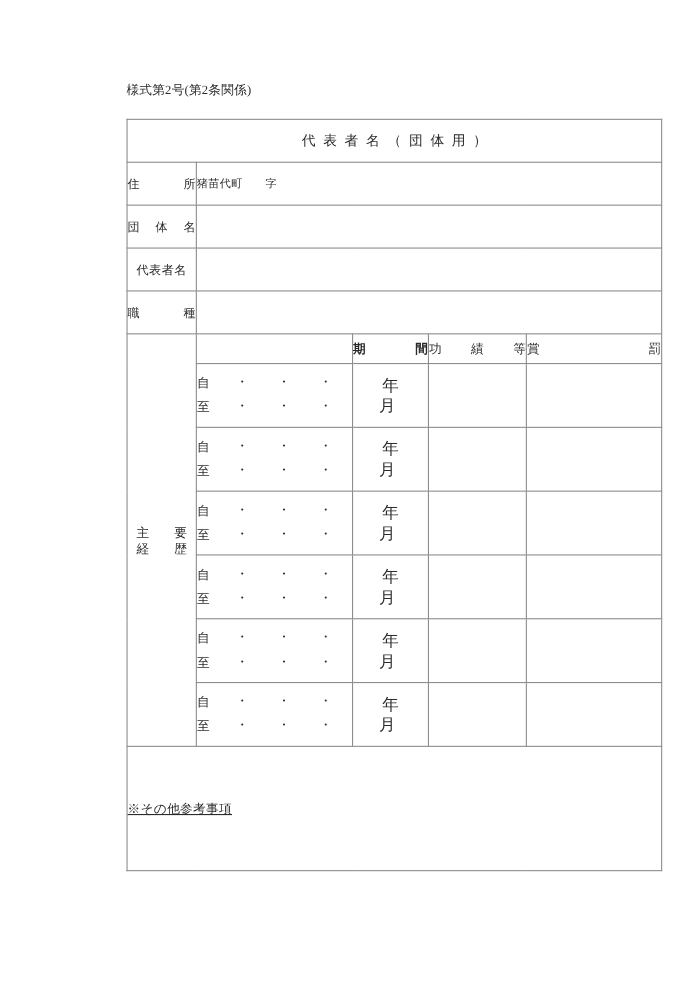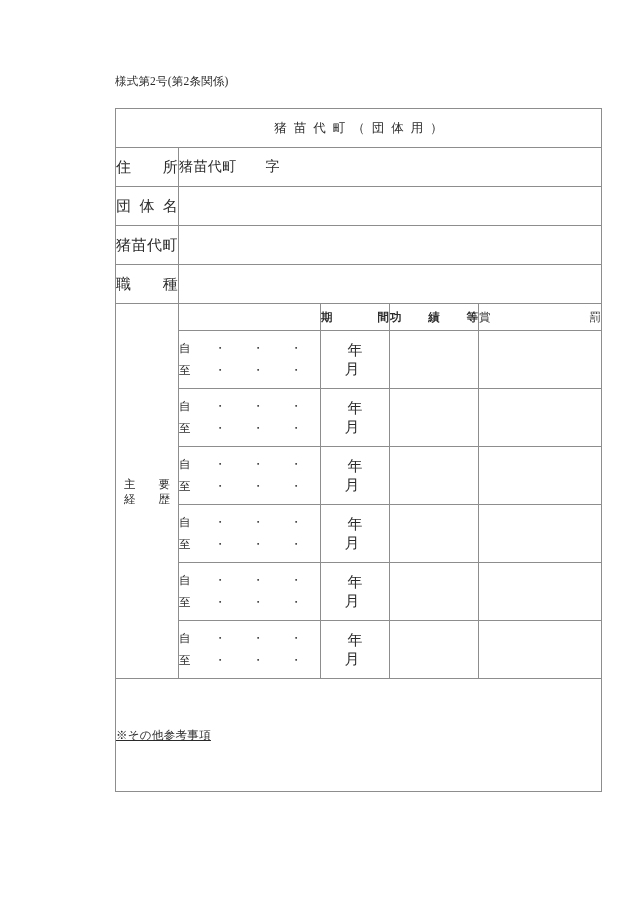--- a/index.html
+++ b/index.html
@@ -69,34 +69,34 @@
   .label-cell {
     width: 63px;
     height: 38px;
     text-align: center;
     padding: 0 8px;
   }
   .label-text {
     display: block;
     text-align: justify;
     text-align-last: justify;
-    font-size: 15px;
+    font-size: 11px;
     letter-spacing: 0.2px;
   }
   .label-text.tight {
     text-align-last: center;
     letter-spacing: 0.5px;
   }
 
   .value-cell {
     padding: 0 10px;
     height: 38px;
   }
   .value-text {
-    font-size: 14px;
+    font-size: 10px;
     letter-spacing: 0.4px;
     white-space: pre;
   }
 
   
   .col-head {
     height: 26px;
     text-align: center;
     padding: 0 9px;
   }
@@ -172,21 +172,21 @@
     padding: 7px 0 0 8px;
   }
   .notes-text {
     font-size: 11.5px;
     letter-spacing: 0.3px;
     text-decoration: underline;
   }
 
   
   .w-period  { width: 69px; font-weight: bold; }
-  .w-merit   { width: 89px; font-weight: bold; }
+  .w-merit   { width: 89px; }
   .w-award   { width: 123px; }
 </style>
 </head>
 <body>
 
 <div class="page">
 
   <div class="form-number">様式第2号(第2条関係)</div>
 
   <table class="form-table">
@@ -194,21 +194,21 @@
       <col style="width:63px">
       <col style="width:142px">
       <col style="width:69px">
       <col style="width:89px">
       <col style="width:123px">
     </colgroup>
     <tbody>
 
       <tr>
         <td class="title-cell" colspan="5">
-          <span class="title-text">猪苗代町（団体用）</span>
+          <span class="title-text">代表者名（団体用）</span>
         </td>
       </tr>
 
       <tr>
         <td class="label-cell">
           <span class="label-text">住　所</span>
         </td>
         <td class="value-cell" colspan="4">
           <span class="value-text">猪苗代町　　字</span>
         </td>
@@ -218,21 +218,21 @@
         <td class="label-cell">
           <span class="label-text">団 体 名</span>
         </td>
         <td class="value-cell" colspan="4">
           <span class="value-text"></span>
         </td>
       </tr>
 
       <tr>
         <td class="label-cell">
-          <span class="label-text tight">猪苗代町</span>
+          <span class="label-text tight">代表者名</span>
         </td>
         <td class="value-cell" colspan="4">
           <span class="value-text"></span>
         </td>
       </tr>
 
       <tr>
         <td class="label-cell">
           <span class="label-text">職　種</span>
         </td>

